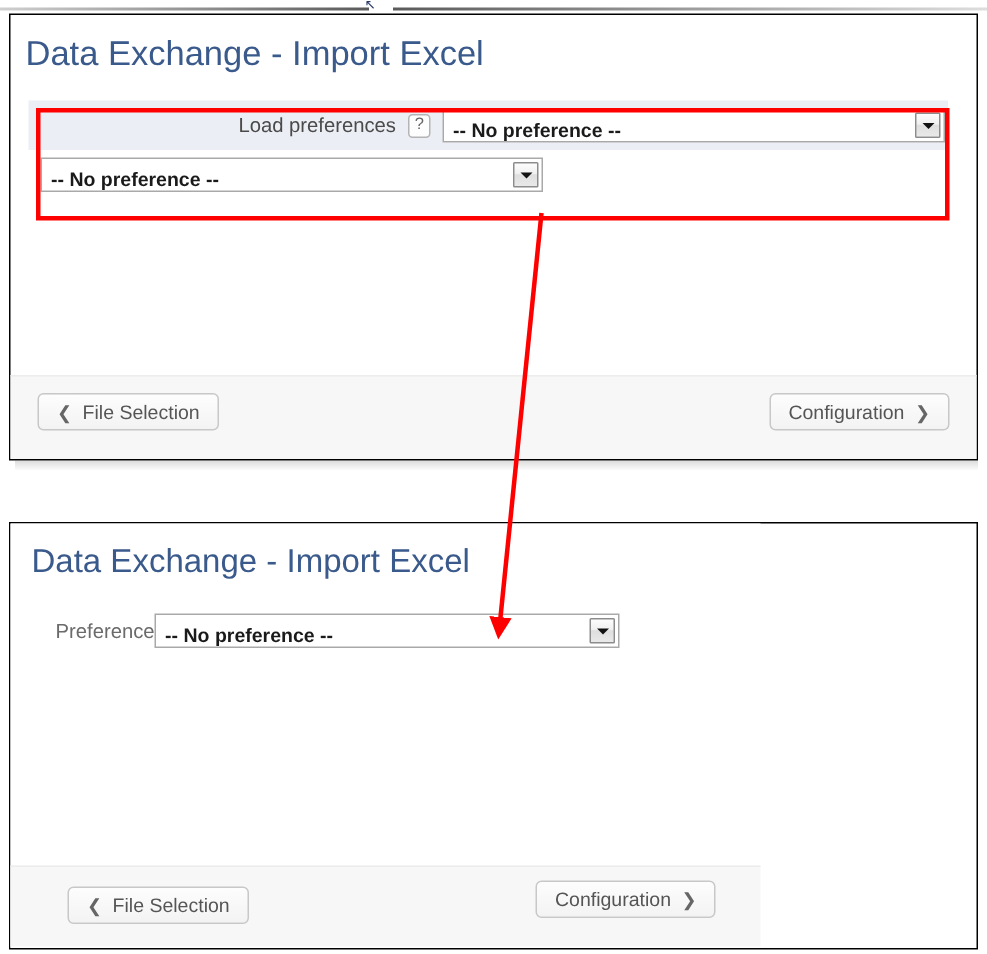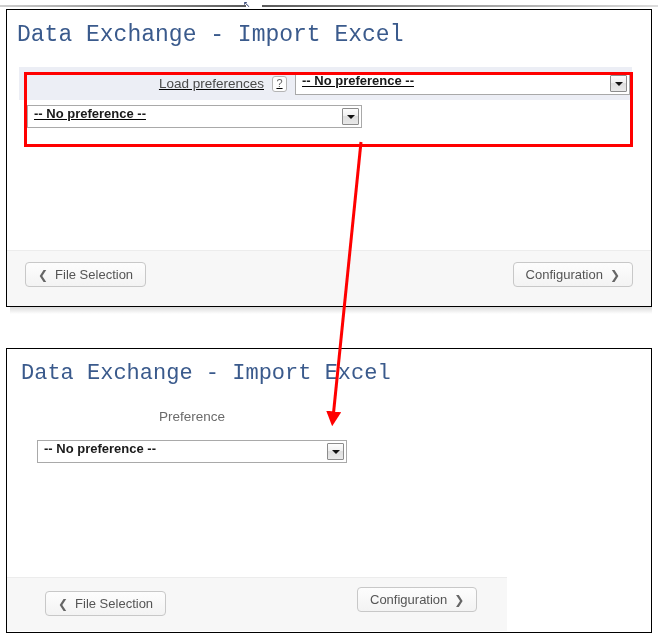--- a/index.html
+++ b/index.html
@@ -52,21 +52,21 @@
   }
   .panel-shadow {
     position: absolute;
     background: linear-gradient(to bottom, rgba(0,0,0,0.14), rgba(0,0,0,0));
   }
 
   .panel-title {
     position: absolute;
     color: #3a5a8c;
     font-weight: 400;
-    font-family: Liberation Mono, monospace;
+    font-family: Liberation Sans, sans-serif;
     white-space: nowrap;
   }
 
   
   #panel-one {
     left: 6px; top: 9px;
     width: 646px; height: 298px;
   }
   #panel-one .panel-title {
     left: 10px; top: 12px;
@@ -80,21 +80,20 @@
   .form-area-1 {
     position: absolute;
     left: 12px; top: 57px;
     width: 613px;
   }
   .form-row {
     display: flex;
     align-items: center;
     height: 33px;
     box-sizing: border-box;
-    text-decoration: underline;
   }
   .form-row.striped { background: #eceef5; }
   .row-label {
     flex: 0 0 auto;
     text-align: right;
     color: #4a4a4a;
     font-size: 13.5px;
     padding-right: 6px;
     white-space: nowrap;
     font-family: "Liberation Sans", sans-serif;
@@ -122,21 +121,21 @@
   }
 
   
   .select {
     position: relative;
     height: 23px;
     border: 1px solid #a9a9a9;
     background: #ffffff;
     box-sizing: border-box;
     display: flex;
-    align-items: flex-start;
+    align-items: flex-end;
   }
   .select .sel-value {
     padding-left: 6px;
     font-size: 13px;
     color: #1a1a1a;
     font-weight: bold;
     font-family: "Liberation Sans", sans-serif;
     white-space: nowrap;
     overflow: hidden;
   }
@@ -198,22 +197,20 @@
     position: absolute;
     left: 0; top: 0;
     width: 500px; height: 283px;
     background: #ffffff;
   }
   .form-area-2 {
     position: absolute;
     left: 30px; top: 60px;
     display: flex;
     align-items: center;
-    gap: 16px;
-    flex-direction: column;
   }
   .label-2 {
     color: #6b6b6b;
     font-size: 13.5px;
     white-space: nowrap;
     font-family: "Liberation Sans", sans-serif;
   }
 
   
   .red-box {

